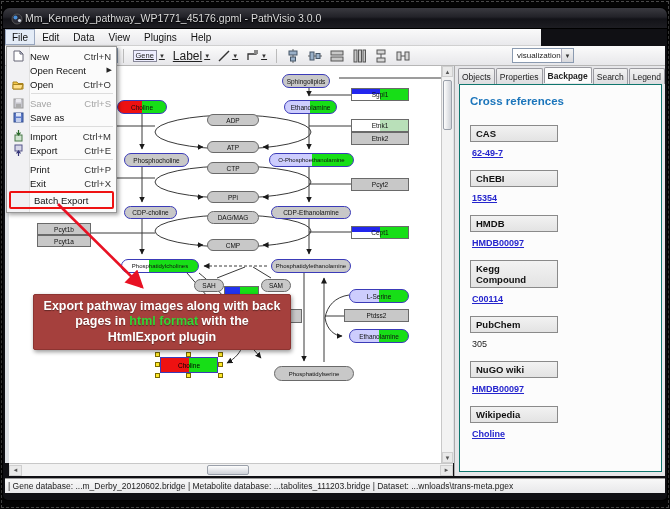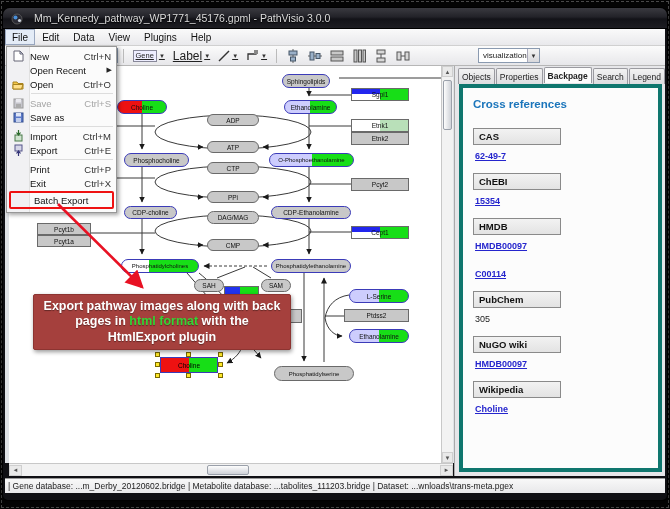--- a/index.html
+++ b/index.html
@@ -1,22 +1,22 @@
 <!DOCTYPE html>
 <html><head>
 <meta charset="utf-8">
 <style>
   html,body{margin:0;padding:0;background:#000;}
   *{box-sizing:border-box;font-family:"Liberation Sans",sans-serif;}
   .stage{position:relative;width:670px;height:509px;background:#050505;overflow:hidden;outline:1px dashed #4a4a4a;outline-offset:-2px;}
   
   .window{position:absolute;left:3px;top:8px;width:664px;height:492px;background:#101014;border-radius:7px 7px 5px 5px;box-shadow:0 0 0 1px #000,0 2px 8px rgba(0,0,0,.8);}
   .titlebar{position:absolute;left:0;top:0;width:100%;height:21px;border-radius:7px 7px 0 0;background:linear-gradient(180deg,#3a3a40 0%,#222228 45%,#131318 55%,#1d1d22 100%);display:flex;align-items:center;padding:0 8px;border-bottom:1px solid #000;}
-  .title-text{color:#dcdcdc;font-size:10.5px;margin-left:10px;white-space:nowrap;text-shadow:0 1px 1px #000;}
-  .menubar{position:absolute;left:2px;top:21px;width:660px;height:17px;background:linear-gradient(180deg,#fafafa,#e9e9ec);display:flex;align-items:stretch;font-size:10px;color:#111;border-bottom:1px solid #d0d0d0;}
+  .title-text{color:#dcdcdc;font-size:10.5px;margin-left:1px;white-space:nowrap;text-shadow:0 1px 1px #000;}
+  .menubar{position:absolute;left:2px;top:21px;width:536px;height:17px;background:linear-gradient(180deg,#fafafa,#e9e9ec);display:flex;align-items:stretch;font-size:10px;color:#111;border-bottom:1px solid #d0d0d0;}
   .menu-item{padding:2px 7px;display:flex;align-items:center;}
   .menu-item.active{border:1px solid #9aa8c0;background:#e4ecf7;padding:1px 6px;}
   .toolbar{position:absolute;left:2px;top:38px;width:660px;height:20px;background:linear-gradient(180deg,#fbfbfb,#e7e7ea);display:flex;align-items:center;padding:0 4px;border-bottom:1px solid #b6b6b6;font-size:9px;color:#222;}
   .tb-sep{width:1px;height:14px;background:#bbb;margin:0 5px;}
   .select-box{height:15px;background:#fff;border:1px solid #8a9ab0;display:flex;align-items:center;font-size:9px;padding-left:4px;}
   .dd-btn{width:13px;height:100%;margin-left:auto;background:linear-gradient(180deg,#f4f4f4,#d8d8dc);border-left:1px solid #aab;display:flex;align-items:center;justify-content:center;font-size:6px;color:#333;}
   .tool-btn{height:16px;min-width:16px;display:flex;align-items:center;justify-content:center;margin:0 1px;padding:0 2px;border:1px solid transparent;border-radius:2px;text-decoration:underline;}
   .caret{font-size:6px;color:#333;margin-left:2px;}
   .tool-chip{border:1px solid #889;background:#eef;font-size:7.5px;padding:0 2px;height:12px;display:flex;align-items:center;}
   
@@ -37,21 +37,21 @@
   .vscroll{position:absolute;left:436px;top:0;width:12px;height:397px;background:#f2f2f2;border-left:1px solid #c8c8c8;}
   .hscroll{position:absolute;left:4px;top:397px;width:444px;height:13px;background:#f2f2f2;border-top:1px solid #c8c8c8;display:flex;align-items:center;}
   .scroll-arrow{width:13px;height:11px;display:flex;align-items:center;justify-content:center;font-size:6px;color:#555;background:#e9e9e9;border:1px solid #cfcfcf;}
   .hthumb{position:absolute;left:198px;width:42px;height:10px;background:linear-gradient(180deg,#fdfdfd,#cfd2d8);border:1px solid #9aa0aa;border-radius:2px;}
   .vthumb{position:absolute;top:14px;left:1px;width:9px;height:50px;background:linear-gradient(90deg,#fdfdfd,#cfd2d8);border:1px solid #9aa0aa;border-radius:2px;}
   
   .sidepanel{position:absolute;left:449px;top:0;width:211px;height:410px;background:#e6e6e9;border-left:1px solid #aaa;}
   .tabs{position:absolute;left:3px;top:2px;height:16px;display:flex;font-size:8.5px;color:#222;}
   .tab{padding:2px 3px;background:linear-gradient(180deg,#f2f2f2,#dddde0);border:1px solid #9a9aa0;border-bottom:none;border-radius:2px 2px 0 0;margin-right:1px;display:flex;align-items:center;}
   .tab.active{background:#fcfcfc;font-weight:bold;position:relative;top:-1px;padding-top:3px;}
-  .backpage{position:absolute;left:4px;top:18px;width:203px;height:388px;background:#fcfcfc;border:4px solid #0f766e;padding:10px 10px 0 10px;overflow:hidden;}
+  .backpage{position:absolute;left:4px;top:18px;width:203px;height:388px;background:#fcfcfc;border:1px solid #0f766e;padding:10px 10px 0 10px;overflow:hidden;}
   .xref-heading{color:#1b75bb;font-weight:bold;font-size:11.5px;margin-bottom:18px;}
   .xref-name{width:88px;background:linear-gradient(180deg,#f2f2f2,#e3e3e3);border:1px solid #8a8a8a;font-weight:bold;font-size:9.5px;padding:2px 5px;color:#111;}
   .xref-val{font-size:9px;font-weight:bold;color:#2525cd;text-decoration:underline;margin:4px 0 12px 2px;display:inline-block;}
   .xref-val.plain{color:#222;font-weight:normal;text-decoration:none;}
   .expr-heading{font-weight:bold;font-size:10.5px;color:#111;margin-top:2px;}
   
   .statusbar{position:absolute;left:2px;top:470px;width:660px;height:15px;background:linear-gradient(180deg,#f8f8f8,#e8e8ea);border-top:1px solid #999;font-size:8.5px;color:#222;display:flex;align-items:center;padding:0 3px;white-space:nowrap;overflow:hidden;}
   
   .filemenu{position:absolute;left:6px;top:46px;width:111px;background:#fbfbfb;border:1px solid #979797;box-shadow:2px 2px 4px rgba(0,0,0,.35);z-index:50;padding:2px 0;}
   .filemenu::before{content:"";position:absolute;left:0;top:0;width:22px;height:100%;background:#f1f1f3;border-right:1px solid #e0e0e0;}
@@ -156,21 +156,21 @@
             <line x1="7" y1="5" x2="7" y2="9" stroke="#555"></line>
           </svg>
         </div>
       <div class="tool-btn">
           <svg width="14" height="14">
             <rect x="1" y="3" width="4" height="8" fill="#d8d8d8" stroke="#555"></rect>
             <rect x="9" y="3" width="4" height="8" fill="#d8d8d8" stroke="#555"></rect>
             <line x1="5" y1="7" x2="9" y2="7" stroke="#555"></line>
           </svg>
         </div>
-      <div class="select-box" style="width:62px;margin-left:64px;">
+      <div class="select-box" style="width:62px;margin-left:98px;">
         <span style="font-size:8px;">visualization</span>
         <span class="dd-btn">▼</span>
       </div>
     </div>
 
     <div class="content">
 
       <div class="canvas">
         <svg class="edges" width="432" height="397">
           <defs>
@@ -288,20 +288,21 @@
           </div>
           <div>
             <div class="xref-name">ChEBI</div>
             <a class="xref-val">15354</a>
           </div>
           <div>
             <div class="xref-name">HMDB</div>
             <a class="xref-val">HMDB00097</a>
           </div>
           <div>
+            <div class="xref-name">Kegg Compound</div>
             <a class="xref-val">C00114</a>
           </div>
           <div>
             <div class="xref-name">PubChem</div>
             <span class="xref-val plain">305</span>
           </div>
           <div>
             <div class="xref-name">NuGO wiki</div>
             <a class="xref-val">HMDB00097</a>
           </div>

